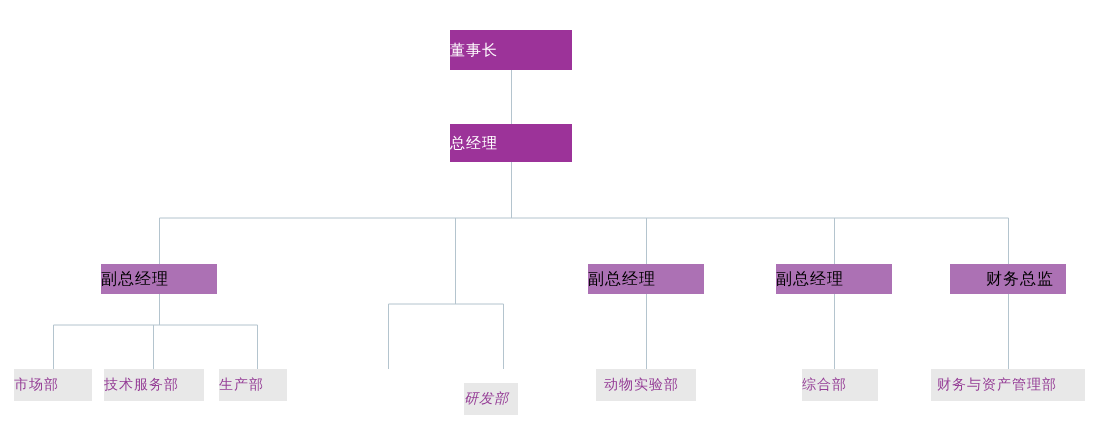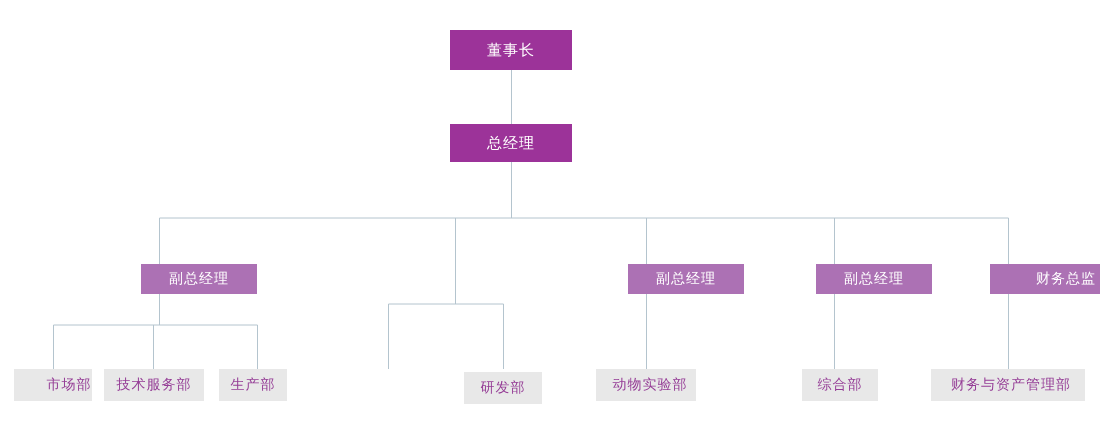--- a/index.html
+++ b/index.html
@@ -21,34 +21,32 @@
     top: 0;
     width: 1100px;
     height: 421px;
     pointer-events: none;
   }
   .node {
     position: absolute;
     box-sizing: border-box;
     display: flex;
     align-items: center;
-    justify-content: center;
     white-space: nowrap;
     letter-spacing: 1px;
   }
   .node-l1 {
     background: #9C3399;
     color: #ffffff;
     font-size: 15px;
   }
   .node-l2 {
     background: #AC71B4;
-    color: #ffffff;
-    font-size: 14px;
-    margin-left: 40px;
+    color: #000000;
+    font-size: 16px;
   }
   .node-leaf {
     background: #E8E8E8;
     color: #953D96;
     font-size: 14px;
   }
 </style>
 </head>
 <body>
 
@@ -102,34 +100,34 @@
   </div>
 
   <div class="node node-l2" style="left:776px; top:264px; width:116px; height:30px;">
     <span>副总经理</span>
   </div>
 
   <div class="node node-l2" style="left:950px; top:264px; width:116px; height:30px;padding-left:36px;">
     <span>财务总监</span>
   </div>
 
-  <div class="node node-leaf" style="left:14px; top:369px; width:78px; height:32px;padding-left:32px;">
+  <div class="node node-leaf" style="left:14px; top:369px; width:78px; height:32px;">
     <span>市场部</span>
   </div>
 
   <div class="node node-leaf" style="left:104px; top:369px; width:100px; height:32px;">
     <span>技术服务部</span>
   </div>
 
   <div class="node node-leaf" style="left:219px; top:369px; width:68px; height:32px;">
     <span>生产部</span>
   </div>
 
 
-  <div class="node node-leaf" style="left:464px; top:372px; width:78px; height:32px;">
+  <div class="node node-leaf" style="left:464px; top:383px; width:54px; height:32px;font-style:italic;">
     <span>研发部</span>
   </div>
 
   <div class="node node-leaf" style="left:596px; top:369px; width:100px; height:32px;padding-left:8px;">
     <span>动物实验部</span>
   </div>
 
   <div class="node node-leaf" style="left:802px; top:369px; width:76px; height:32px;">
     <span>综合部</span>
   </div>

